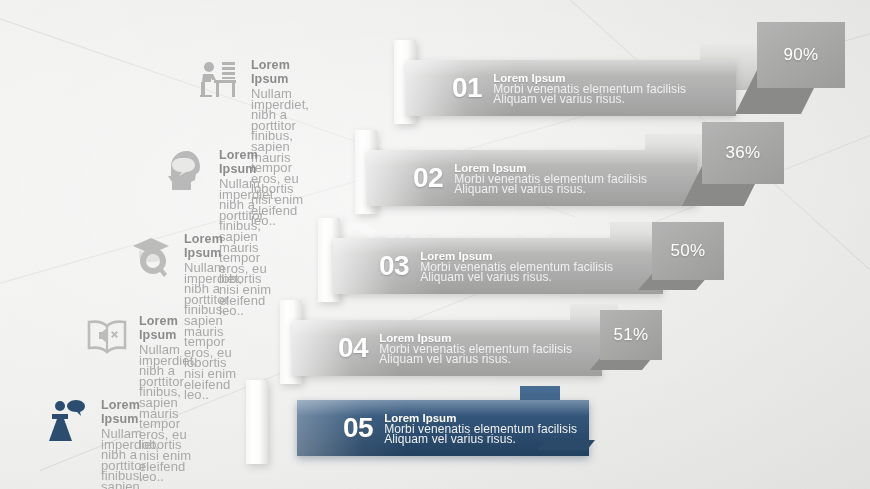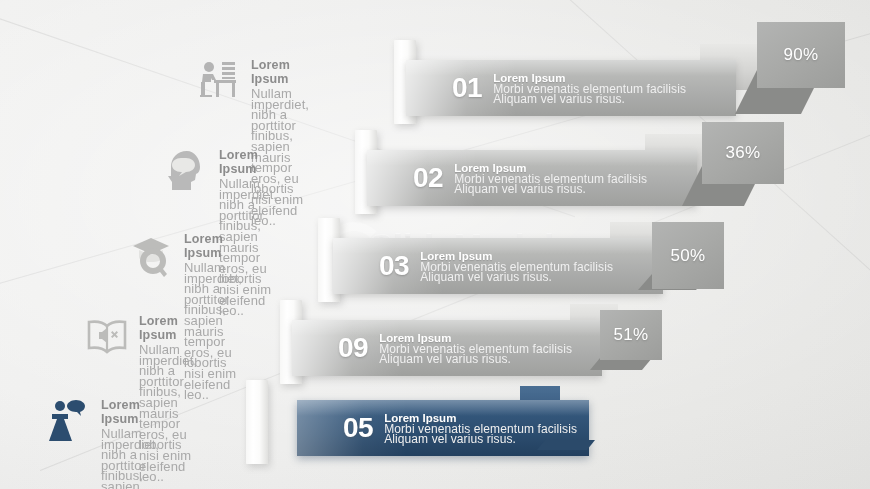--- a/index.html
+++ b/index.html
@@ -250,21 +250,21 @@
       <span class="num">03</span>
       <span class="body">
         <p class="t">Lorem Ipsum</p>
         <p class="d">Morbi venenatis elementum facilisis</p>
         <p class="d">Aliquam vel varius risus.</p>
       </span>
     </div>
 
     <div class="cube" style="left:652px;top:222px;width:100px;height:78px;">
       <div class="shadow" style="left:-14px;top:52px;width:72px;height:16px;clip-path:polygon(14px 0,72px 0,58px 16px,0 16px);"></div>
-      <div class="face" style="width:72px;height:67px;">
+      <div class="face" style="width:72px;height:58px;">
         <span>50%</span>
       </div>
     </div>
   </div>
 
   <div class="row">
     <div class="info" style="left:84px;top:312px;">
       <span class="ico">
         <svg viewBox="0 0 46 46" fill="none" stroke="#bcbcba" stroke-width="2.6">
           <path d="M23 12C19 8 12 7 5 8v26c7-1 14 0 18 4 4-4 11-5 18-4V8c-7-1-14 0-18 4z"></path>
@@ -281,21 +281,21 @@
       </span>
     </div>
 
     <div class="tab" style="left:280px;top:300px;height:84px;"></div>
 
     <div class="stub" style="left:570px;top:304px;width:48px;height:46px;"></div>
 
     <div class="bar" style="left:292px;top:320px;width:310px;">
       <span class="gloss"></span>
       <span class="shine"></span>
-      <span class="num">09</span>
+      <span class="num">04</span>
       <span class="body">
         <p class="t">Lorem Ipsum</p>
         <p class="d">Morbi venenatis elementum facilisis</p>
         <p class="d">Aliquam vel varius risus.</p>
       </span>
     </div>
 
     <div class="cube" style="left:600px;top:310px;width:90px;height:72px;">
       <div class="shadow" style="left:-10px;top:48px;width:62px;height:12px;clip-path:polygon(10px 0,62px 0,52px 12px,0 12px);"></div>
       <div class="face" style="width:62px;height:50px;">

